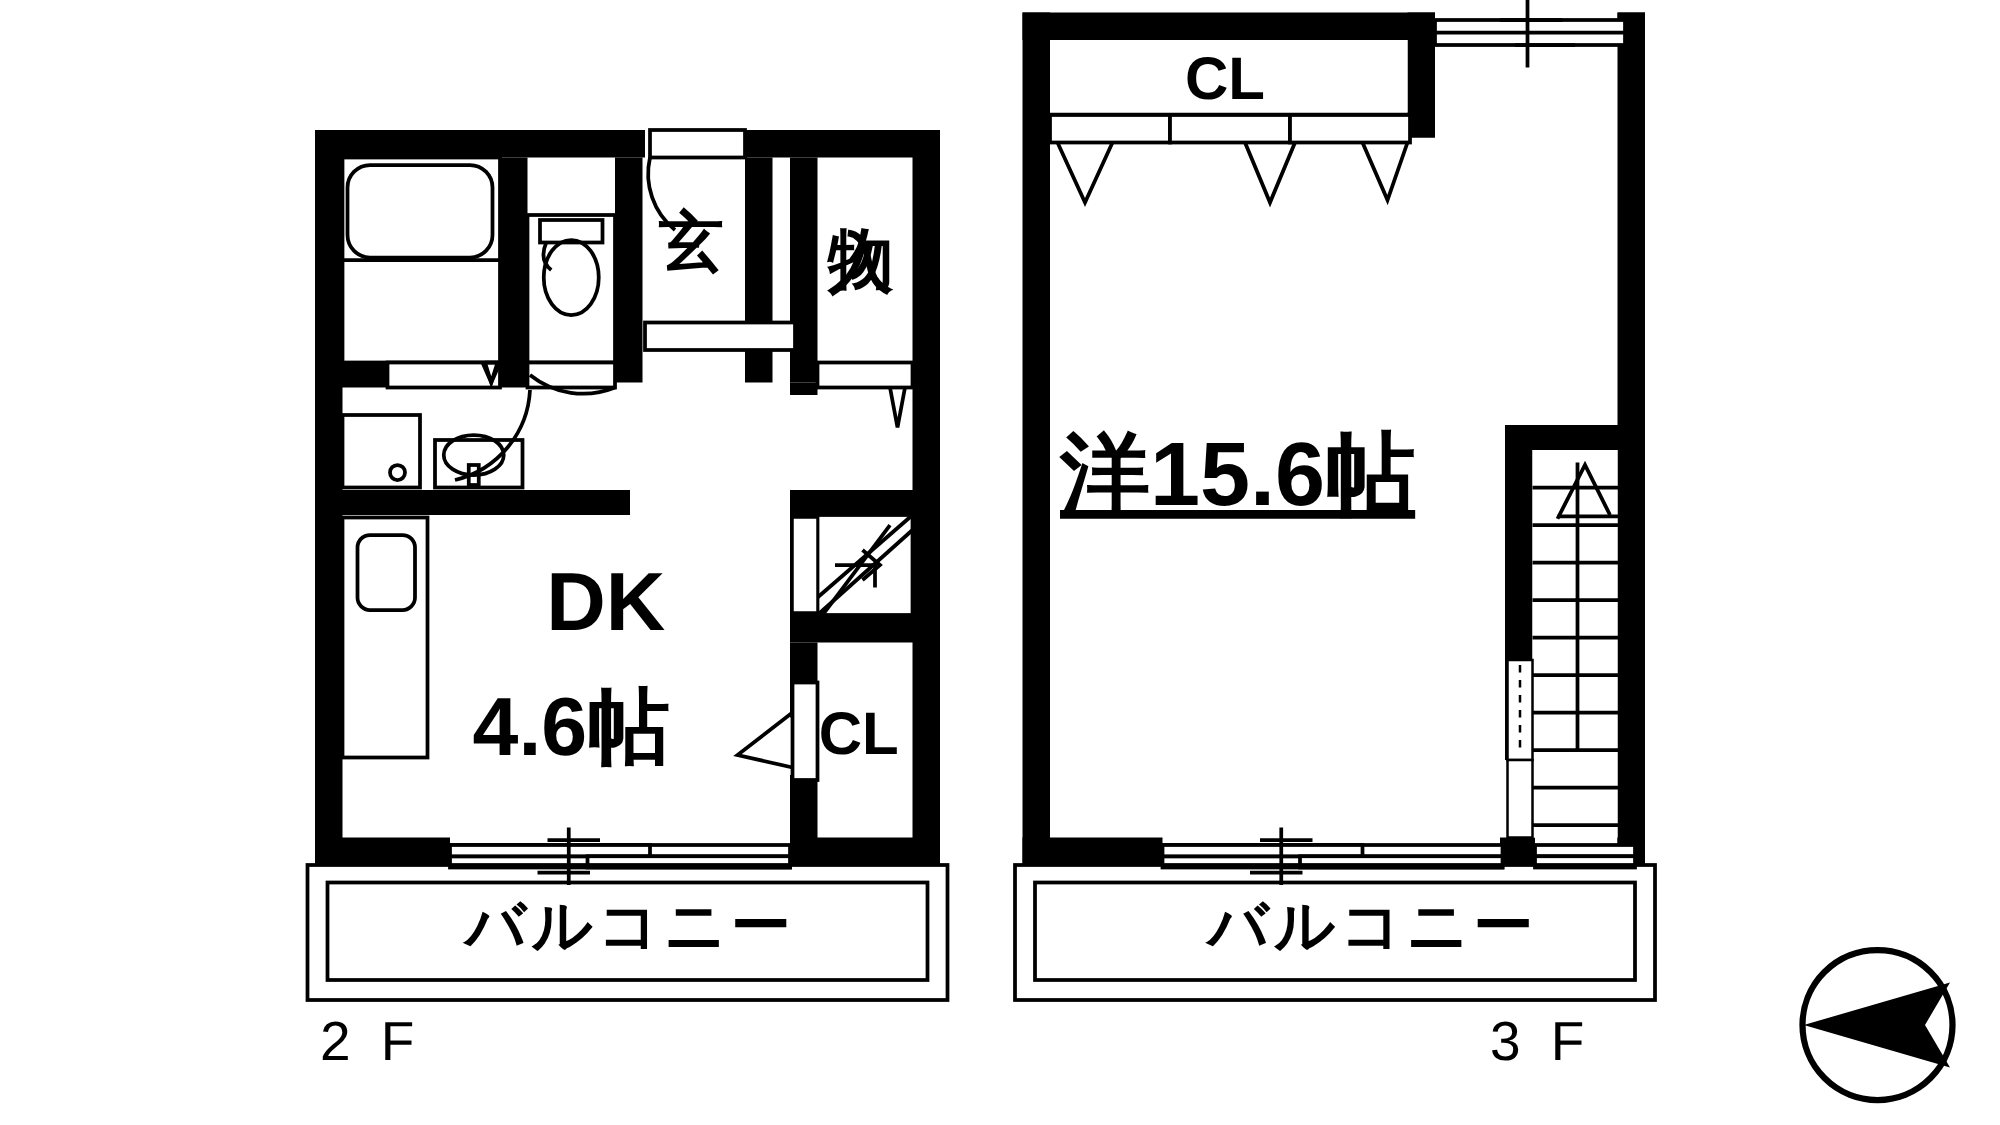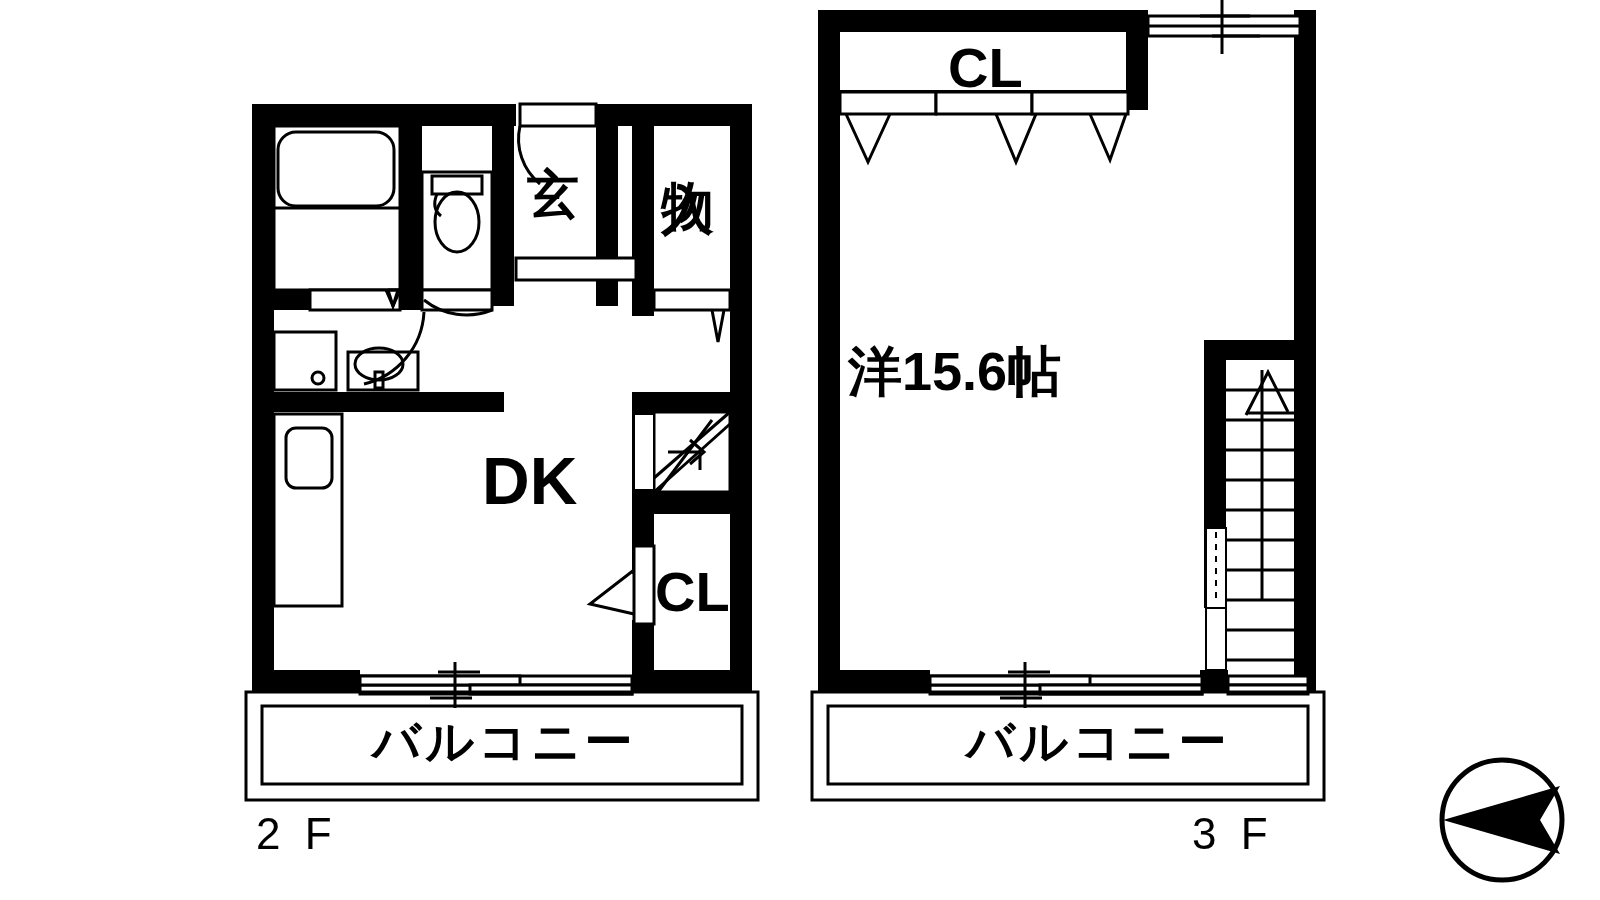--- a/index.html
+++ b/index.html
@@ -19,23 +19,23 @@
   }
   .svg-wrap { position: absolute; inset: 0; }
   svg { display: block; }
   .lbl {
     position: absolute;
     color: #000000;
     font-family: "Liberation Sans", sans-serif;
     white-space: nowrap;
     line-height: 1;
   }
-  .lbl-room-big { font-size: 54px; font-weight: 700; letter-spacing: 0px; }
+  .lbl-room-big { font-size: 72px; font-weight: 700; letter-spacing: 0px; text-decoration: underline; }
   .lbl-room-dk  { font-size: 66px; font-weight: 700; }
-  .lbl-cl       { font-size: 56px; font-weight: 700; }
+  .lbl-cl       { font-size: 48px; font-weight: 700; }
   .lbl-jp-small { font-size: 52px; font-weight: 700; }
   .lbl-jp-vert  { font-size: 52px; font-weight: 700; writing-mode: vertical-rl; text-orientation: upright; line-height: 1.02; }
   .lbl-balcony  { font-size: 48px; font-weight: 700; letter-spacing: 4px; margin-left: 28px; }
   .lbl-floor    { font-size: 44px; font-weight: 400; letter-spacing: 6px; }
 </style>
 </head>
 <body>
 
 <div id="root">
 
@@ -263,22 +263,23 @@
         <polygon points="1443,820 1560,786 1540,820 1560,854" fill="#000000"></polygon>
       </g>
 
     </svg>
   </div>
 
   <div class="lbl lbl-jp-small" style="left:527px; top:168px;">玄</div>
 
   <div class="lbl lbl-jp-vert" style="left:661px; top:140px;">物入</div>
 
-  <div class="lbl lbl-room-dk" style="left:437px; top:448px;margin-left:45px;">DK</div>
-
+  <div class="lbl lbl-room-dk" style="left:437px; top:448px;">DK</div>
+
+  <div class="lbl lbl-room-dk" style="left:378px; top:548px;">4.6帖</div>
 
   <div class="lbl lbl-cl" style="left:655px; top:564px;">CL</div>
 
   <div class="lbl lbl-balcony" style="left:344px; top:718px;">バルコニー</div>
 
   <div class="lbl lbl-floor" style="left:256px; top:812px;">2 F</div>
 
   <div class="lbl lbl-cl" style="left:948px; top:40px;">CL</div>
 
   <div class="lbl lbl-room-big" style="left:848px; top:344px;">洋15.6帖</div>

